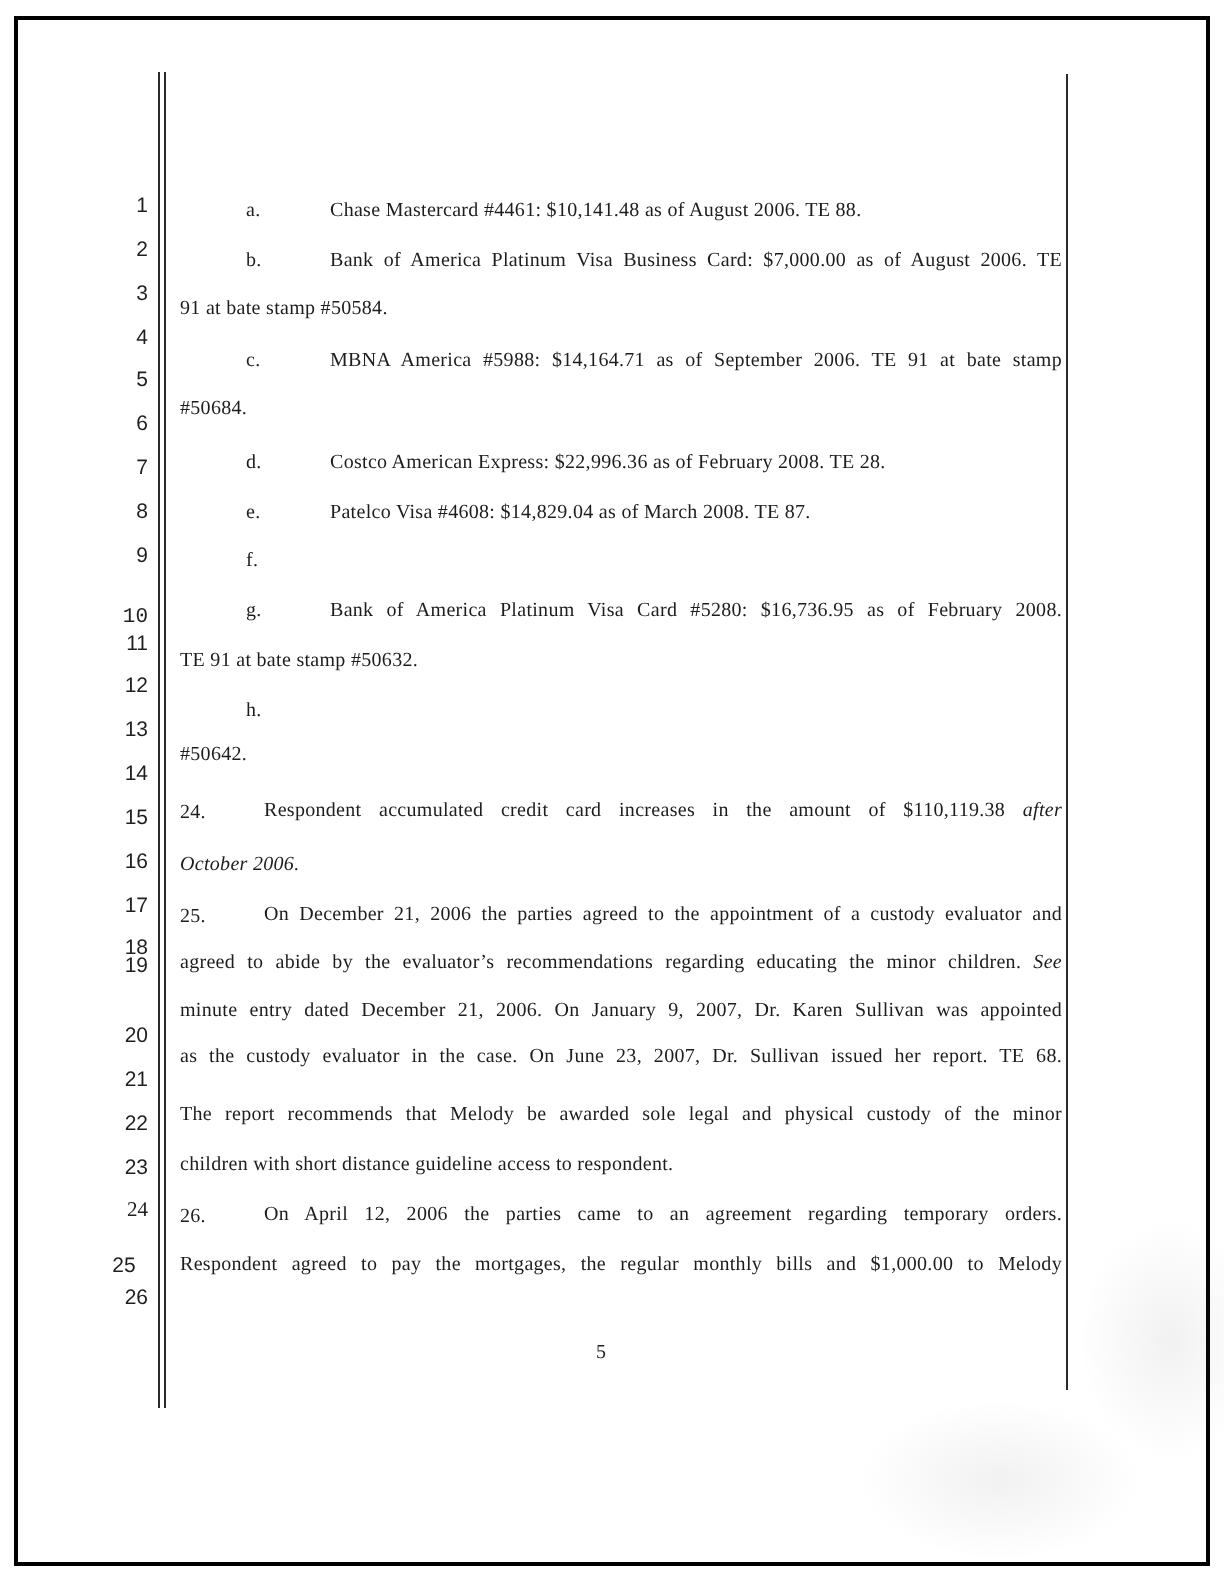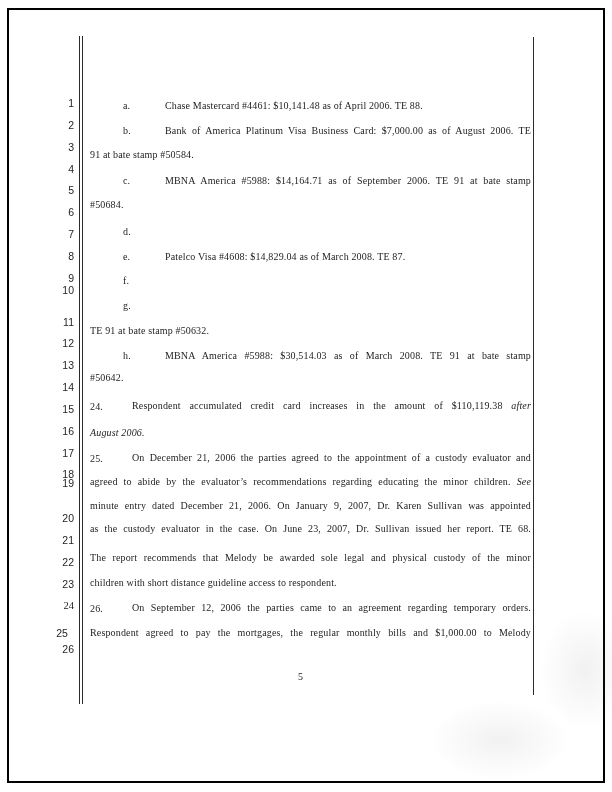--- a/index.html
+++ b/index.html
@@ -37,102 +37,102 @@
   <div class="gutter" id="gutter">
       <div class="ln" style="top: 97px;">1</div>
       <div class="ln" style="top: 118.85px;">2</div>
       <div class="ln" style="top: 140.7px;">3</div>
       <div class="ln" style="top: 162.55px;">4</div>
       <div class="ln" style="top: 184.4px;">5</div>
       <div class="ln" style="top: 206.25px;">6</div>
       <div class="ln" style="top: 228.1px;">7</div>
       <div class="ln" style="top: 249.95px;">8</div>
       <div class="ln" style="top: 271.8px;">9</div>
-      <div class="ln" style="top: 284px;">10</div>
+      <div class="ln" style="top: 303px; font-family: Liberation Mono, monospace;">10</div>
       <div class="ln" style="top: 315.5px; text-align: right;">11</div>
       <div class="ln" style="top: 337.35px;">12</div>
       <div class="ln" style="top: 359.2px;">13</div>
       <div class="ln" style="top: 381.05px;">14</div>
       <div class="ln" style="top: 402.9px;">15</div>
       <div class="ln" style="top: 424.75px;">16</div>
       <div class="ln" style="top: 446.6px;">17</div>
       <div class="ln" style="top: 468.45px;">18</div>
       <div class="ln" style="top: 477px;">19</div>
       <div class="ln" style="top: 512.15px;">20</div>
       <div class="ln" style="top: 534px;">21</div>
       <div class="ln" style="top: 555.85px;">22</div>
       <div class="ln" style="top: 577.7px;">23</div>
       <div class="ln" style="top: 599.55px; font-family: Liberation Serif, serif;">24</div>
       <div class="ln" style="top: 627px; text-align: center;">25</div>
       <div class="ln" style="top: 643.25px;">26</div>
     </div>
 
   <main>
     <div class="bl" style="top:99px">
-      <span class="mk">a.</span><span class="ind-tab">Chase Mastercard #4461:  $10,141.48 as of April 2006. TE 88.</span>
+      <span class="mk">a.</span><span class="ind-tab">Chase Mastercard #4461:  $10,141.48 as of August 2006. TE 88.</span>
     </div>
     <div class="bl just" style="top:124px">
       <span class="mk">b.</span><span class="ind-tab">Bank of America Platinum Visa Business Card: $7,000.00 as of August 2006. TE</span>
     </div>
     <div class="bl" style="top:148px">
       <span>91 at bate stamp #50584.</span>
     </div>
     <div class="bl just" style="top:174px">
       <span class="mk">c.</span><span class="ind-tab">MBNA America #5988: $14,164.71 as of September 2006.  TE 91 at bate stamp</span>
     </div>
     <div class="bl" style="top:198px">
       <span>#50684.</span>
     </div>
     <div class="bl" style="top:225px">
-      <span class="mk">d.</span>
+      <span class="mk">d.</span><span class="ind-tab">Costco American Express: $22,996.36 as of February 2008. TE 28.</span>
     </div>
     <div class="bl" style="top:250px">
       <span class="mk">e.</span><span class="ind-tab">Patelco Visa #4608: $14,829.04 as of March 2008.  TE 87.</span>
     </div>
     <div class="bl" style="top:274px">
       <span class="mk">f.</span>
     </div>
     <div class="bl just" style="top:299px">
-      <span class="mk">g.</span>
+      <span class="mk">g.</span><span class="ind-tab">Bank of America Platinum Visa Card #5280: $16,736.95 as of February 2008.</span>
     </div>
     <div class="bl" style="top:324px">
       <span>TE 91 at bate stamp #50632.</span>
     </div>
     <div class="bl just" style="top:349px">
-      <span class="mk">h.</span><span class="ind-tab">MBNA America #5988: $30,514.03 as of March 2008.  TE 91 at bate stamp</span>
+      <span class="mk">h.</span>
     </div>
     <div class="bl" style="top:371px">
       <span>#50642.</span>
     </div>
     <div class="bl just" style="top:399px">
       <span class="pmk">24.</span><span class="ind-para">Respondent accumulated credit card increases in the amount of $110,119.38 </span><span class="it">after</span>
     </div>
     <div class="bl" style="top:426px">
-      <span class="it">August 2006.</span>
+      <span class="it">October 2006.</span>
     </div>
     <div class="bl just" style="top:451px">
       <span class="pmk">25.</span><span class="ind-para">On December 21, 2006 the parties agreed to the appointment of a custody evaluator and</span>
     </div>
     <div class="bl just" style="top:475px">
       <span>agreed to abide by the evaluator’s recommendations regarding educating the minor children.  </span><span class="it">See</span>
     </div>
     <div class="bl just" style="top:499px">
       <span>minute entry dated December 21, 2006.  On January 9, 2007, Dr. Karen Sullivan was appointed</span>
     </div>
     <div class="bl just" style="top:522px">
       <span>as the custody evaluator in the case.  On June 23, 2007, Dr. Sullivan issued her report.  TE 68.</span>
     </div>
     <div class="bl just" style="top:551px">
       <span>The report recommends that Melody be awarded sole legal and physical custody of the minor</span>
     </div>
     <div class="bl" style="top:576px">
       <span>children with short distance guideline access to respondent.</span>
     </div>
     <div class="bl just" style="top:601px">
-      <span class="pmk">26.</span><span class="ind-para">On September 12, 2006 the parties came to an agreement regarding temporary orders.</span>
+      <span class="pmk">26.</span><span class="ind-para">On April 12, 2006 the parties came to an agreement regarding temporary orders.</span>
     </div>
     <div class="bl just" style="top:626px">
       <span>Respondent agreed to pay the mortgages, the regular monthly bills and $1,000.00 to Melody</span>
     </div>
   </main>
 
   <div class="pagenum">5</div>
 </div>
 
 </body></html>

